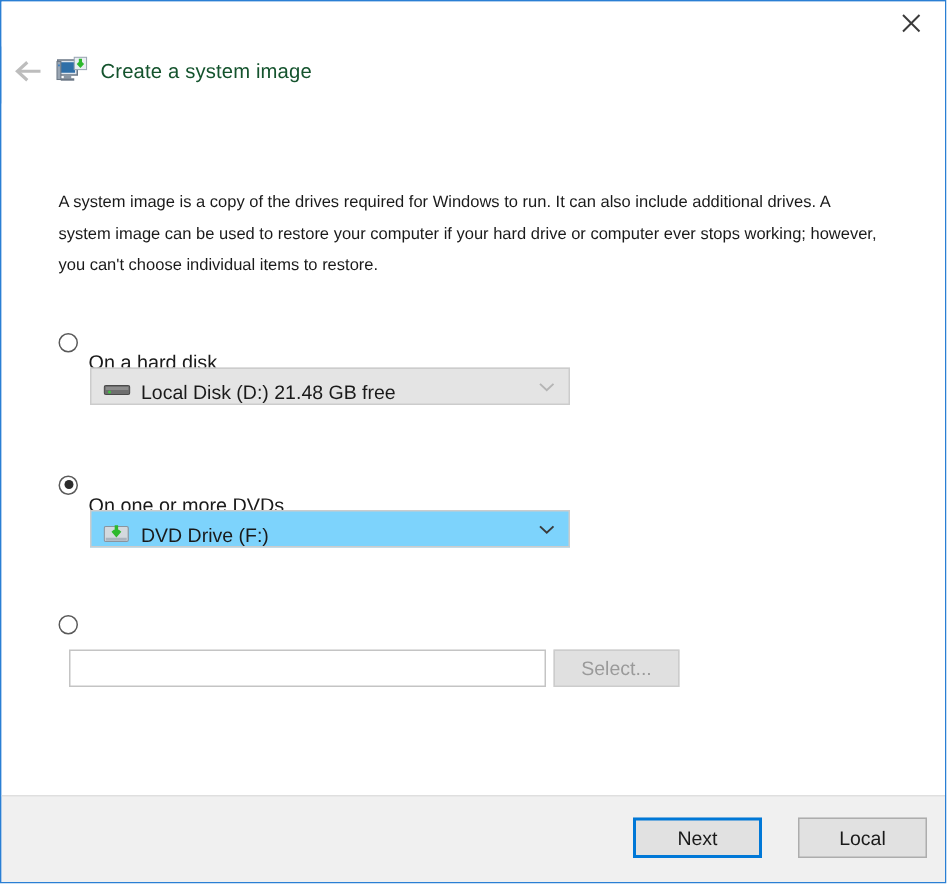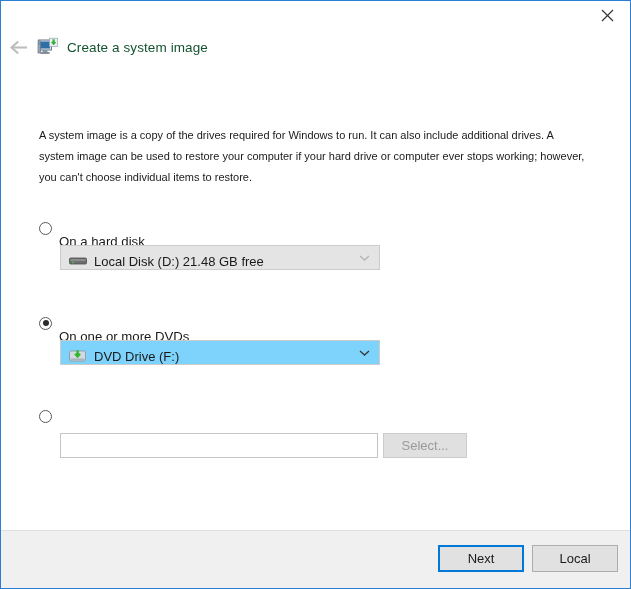--- a/index.html
+++ b/index.html
@@ -175,21 +175,21 @@
     position: absolute;
     right: 9px;
     top: 50%;
     transform: translateY(-50%);
     line-height: 0;
   }
 
   
   .net-row {
     margin-top: 8px;
-    margin-left: 21px;
+    margin-left: 7px;
     display: flex;
     align-items: center;
   }
   .net-input {
     width: 318px;
     height: 25px;
     box-sizing: border-box;
     border: 1px solid #c4c4c4;
     background: #ffffff;
     font-family: "Liberation Sans", sans-serif;
@@ -219,21 +219,21 @@
     left: 0; right: 0; bottom: 0;
     height: 57px;
     background: #f0f0f0;
     border-top: 1px solid #dfdfdf;
   }
   .footer-buttons {
     position: absolute;
     right: 12px;
     top: 14px;
     display: flex;
-    gap: 8px;
+    gap: 24px;
   }
   .btn {
     width: 86px;
     height: 27px;
     box-sizing: border-box;
     font-family: "Liberation Sans", sans-serif;
     font-size: 13px;
     color: #1a1a1a;
     background: #e1e1e1;
     border: 1px solid #adadad;

